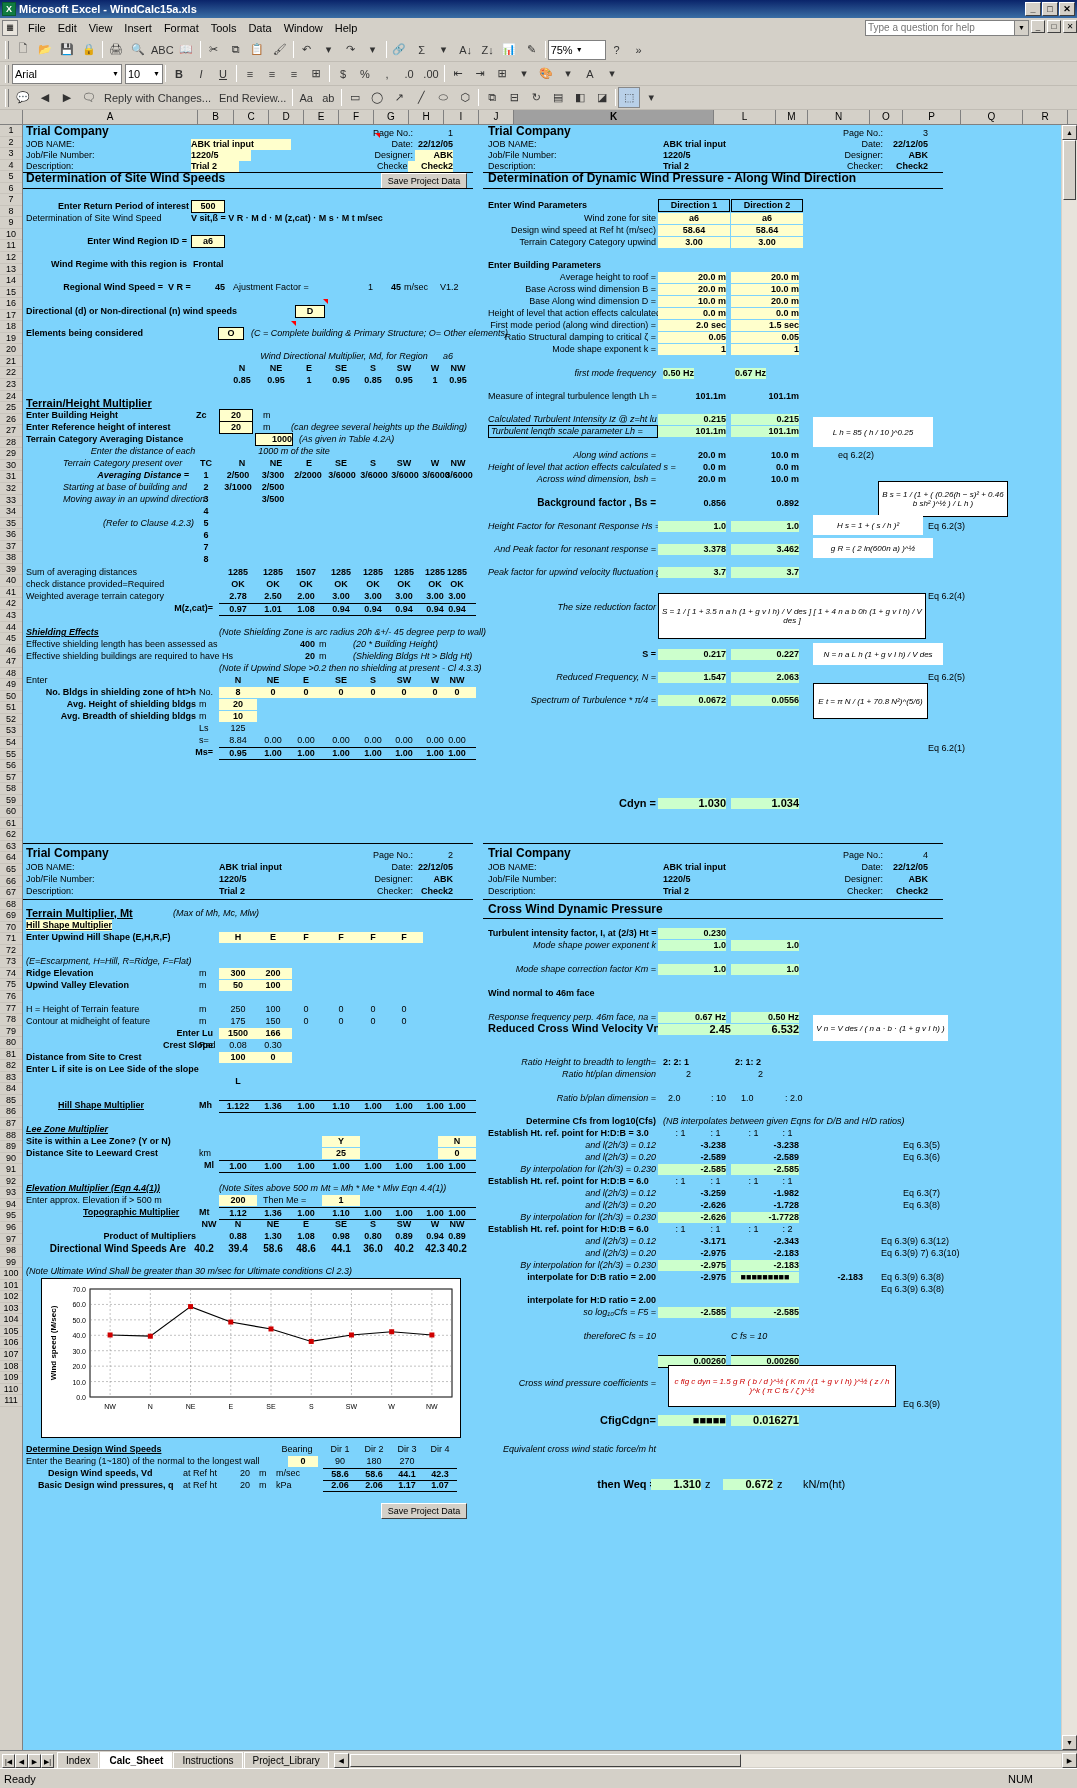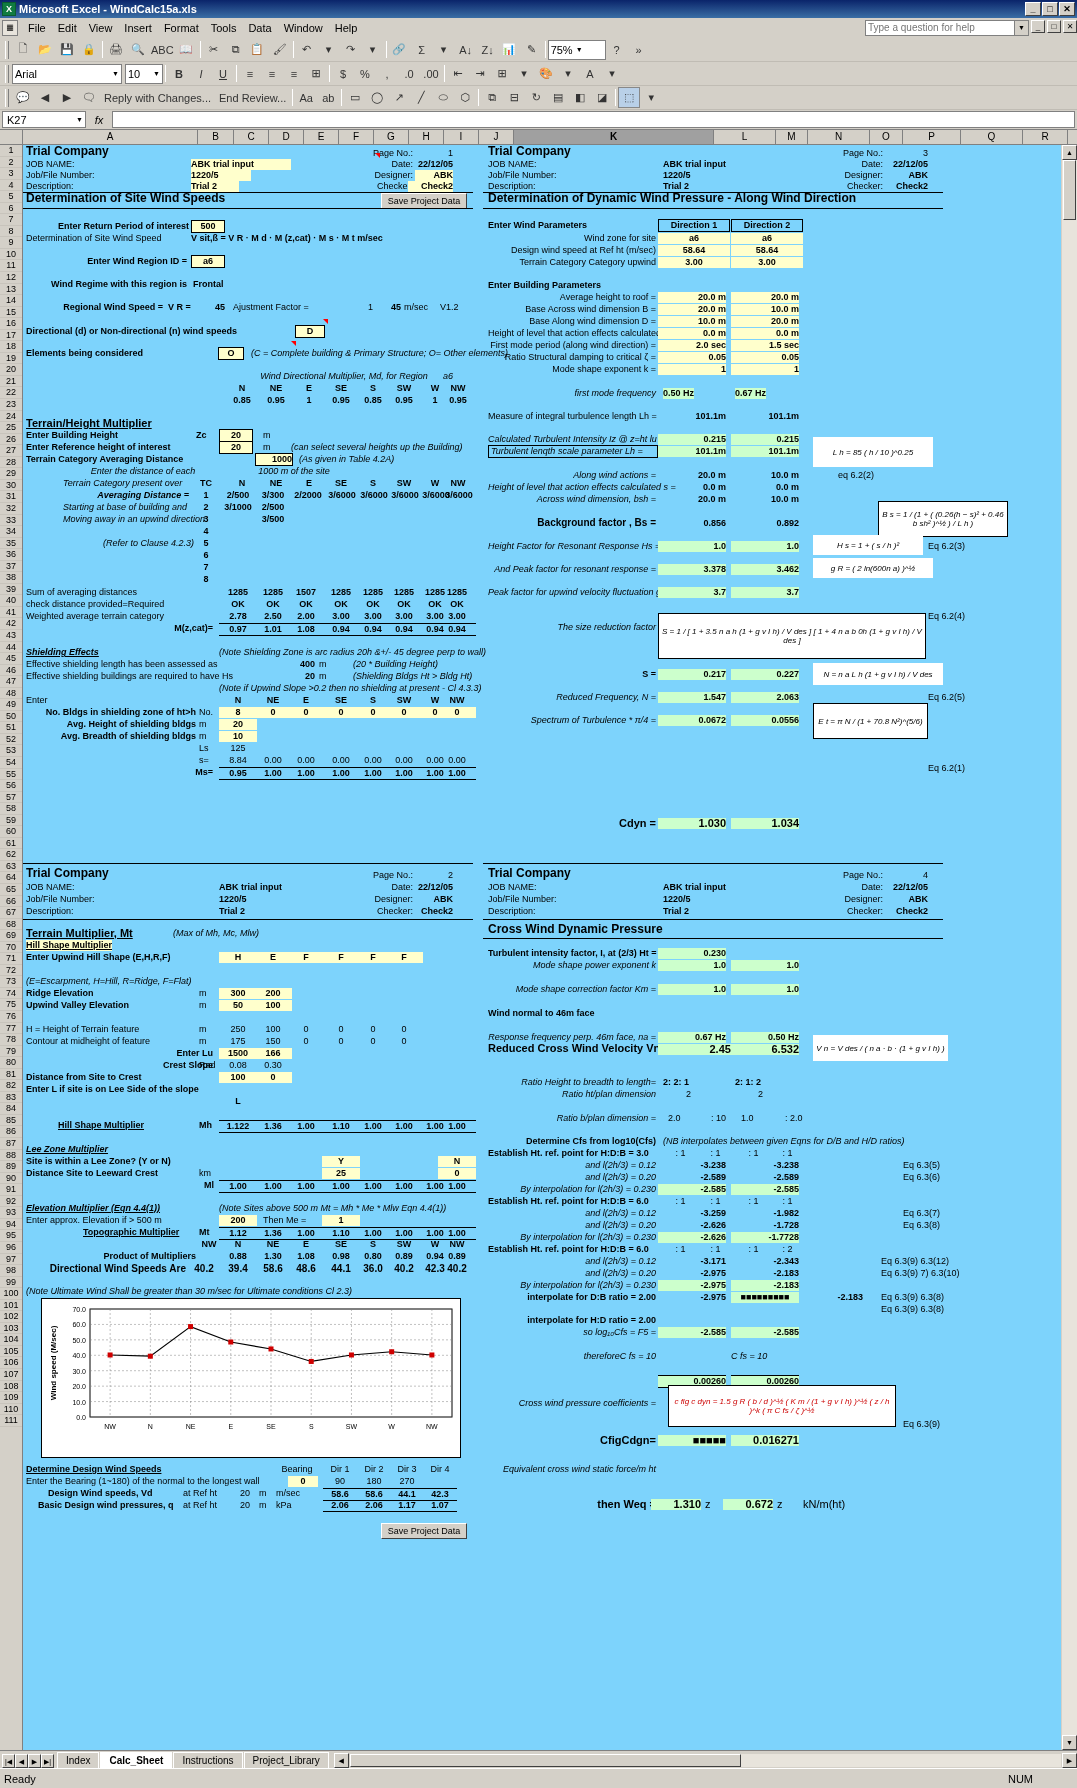--- a/index.html
+++ b/index.html
@@ -339,28 +339,20 @@
     <div class="tb">⊟</div>
     <div class="tb">↻</div>
     <div class="tb">▤</div>
     <div class="tb">◧</div>
     <div class="tb">◪</div>
     <div class="tb sep"></div>
     <div class="tb" style="border:1px solid #888;background:#b9d0e8">⬚</div>
     <div class="tb">▾</div>
   </div>
 
-  <div class="formulabar">
-    <div class="namebox">
-      <span>K27</span>
-      <span class="arr">▼</span>
-    </div>
-    <div class="fx">fx</div>
-    <div class="fbinput"></div>
-  </div>
 
   <div class="gridwrap">
     <div class="colhdr">
       <div class="corner"></div>
       <div class="c" style="width:175px">A</div>
       <div class="c" style="width:36px">B</div>
       <div class="c" style="width:35px">C</div>
       <div class="c" style="width:35px">D</div>
       <div class="c" style="width:35px">E</div>
       <div class="c" style="width:35px">F</div>
@@ -556,21 +548,21 @@
         <div class="cell b ct" style="left:420px;top:250px;width:30px">0.95</div>
 
         <div class="cell b u f11" style="left:3px;top:273px">Terrain/Height Multiplier</div>
         <div class="cell b" style="left:3px;top:285px">Enter Building Height</div>
         <div class="cell b" style="left:173px;top:285px">Zc</div>
         <div class="cell b ct yel box" style="left:196px;top:284px;width:34px">20</div>
         <div class="cell" style="left:240px;top:285px">m</div>
         <div class="cell b" style="left:3px;top:297px">Enter Reference height of interest</div>
         <div class="cell b ct yel box" style="left:196px;top:296px;width:34px">20</div>
         <div class="cell" style="left:240px;top:297px">m</div>
-        <div class="cell i" style="left:268px;top:297px">(can select several heights up the Building)</div>
+        <div class="cell i" style="left:268px;top:297px">(can degree several heights up the Building)</div>
         <div class="cell b" style="left:3px;top:309px">Terrain Category Averaging Distance</div>
         <div class="cell b r yel box" style="left:232px;top:308px;width:38px">1000</div>
         <div class="cell i" style="left:276px;top:309px">(As given in Table 4.2A)</div>
         <div class="cell i ct" style="left:196px;top:321px;width:150px">1000 m of the site</div>
         <div class="cell i ct" style="left:40px;top:321px;width:160px">Enter the distance of each</div>
         <div class="cell i" style="left:40px;top:333px">Terrain Category present over</div>
         <div class="cell b ct" style="left:173px;top:333px;width:20px">TC</div>
         <div class="cell b ct" style="left:204px;top:333px;width:30px">N</div>
         <div class="cell b ct" style="left:238px;top:333px;width:30px">NE</div>
         <div class="cell b ct" style="left:271px;top:333px;width:30px">E</div>

